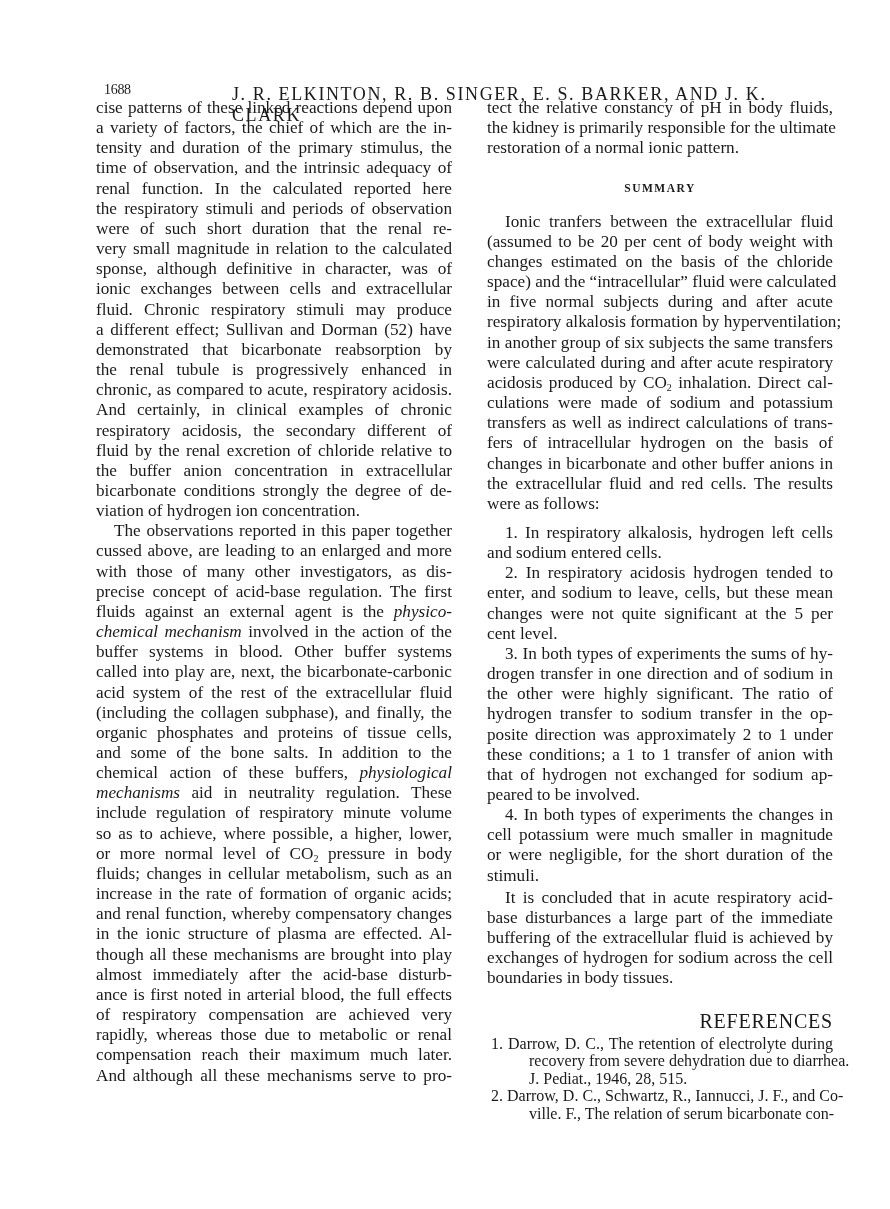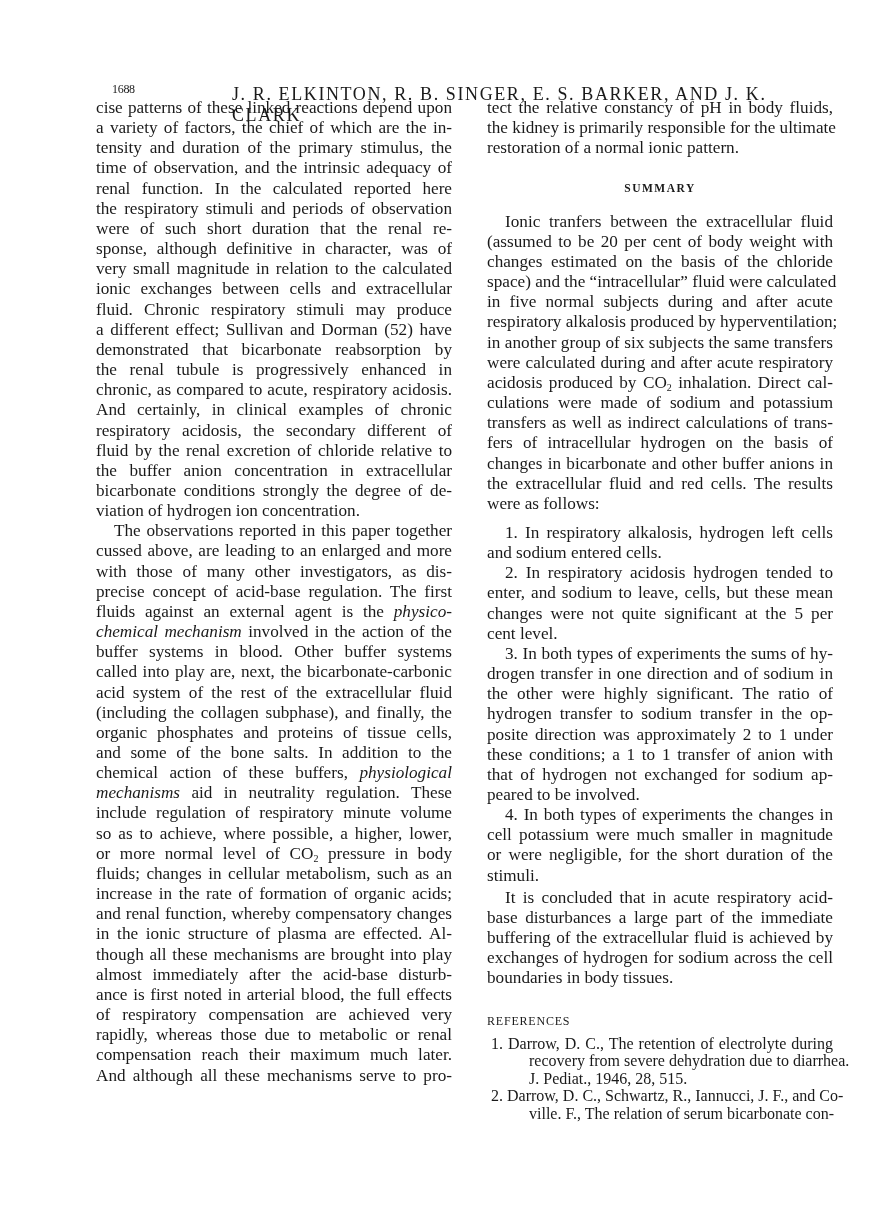--- a/index.html
+++ b/index.html
@@ -1,28 +1,28 @@
 <!DOCTYPE html>
 <html><head>
 <meta charset="utf-8">
 <style>
   html, body { margin: 0; padding: 0; background: #ffffff; }
   body { width: 890px; height: 1209px; position: relative; overflow: hidden; color: #1a1a1a;
          font-family: "Liberation Serif", "DejaVu Serif", serif; }
   .header { position: absolute; top: 82px; left: 96px; width: 740px; height: 24px; }
-  .page-num { position: absolute; left: 16px; top: 0; font-size: 12px; letter-spacing: -0.3px; }
+  .page-num { position: absolute; left: 8px; top: 0; font-size: 14px; letter-spacing: -0.3px; }
   .running-head { position: absolute; left: 136px; top: 2px; font-size: 18px; letter-spacing: 1.6px; }
   .col { position: absolute; top: 98px; font-size: 17.2px; line-height: 20.15px; text-align: justify; }
   .col-left { left: 96px; width: 356px; }
   .col-right { left: 487px; width: 346px; }
   .col p { margin: 0; text-indent: 0; }
   .col .line { display: block; text-align-last: justify; white-space: nowrap; }
   .col .line.last { text-align-last: left; }
   .heading-small { text-align: center; font-size: 11.5px; letter-spacing: 1.5px; font-weight: bold; margin: 20px 0 13px 0; }
-  .heading-refs { text-align: left; font-size: 12px; letter-spacing: 0.8px; margin: 22px 0 4px 0; }
+  .heading-refs { text-align: right; font-size: 20px; letter-spacing: 0.8px; margin: 22px 0 4px 0; }
   .list-item { margin: 0; }
   .gap { height: 9px; }
   .gap-small { height: 2px; }
   .refs { font-size: 16px; line-height: 17.5px; }
   .ref { padding-left: 40px; text-indent: -40px; margin: 0 0 0 2px; }
   .ref .line { text-align-last: justify; }
   .ref .line.last { text-align-last: left; }
   i { font-style: italic; }
   sub { font-size: 10px; vertical-align: -3px; line-height: 0; }
 </style>
@@ -36,22 +36,22 @@
 
 <div class="col col-left">
   <p>
     <span class="line">cise patterns of these linked reactions depend upon</span>
     <span class="line">a variety of factors, the chief of which are the in-</span>
     <span class="line">tensity and duration of the primary stimulus, the</span>
     <span class="line">time of observation, and the intrinsic adequacy of</span>
     <span class="line">renal function.  In the calculated reported here</span>
     <span class="line">the respiratory stimuli and periods of observation</span>
     <span class="line">were of such short duration that the renal re-</span>
+    <span class="line">very small magnitude in relation to the calculated</span>
     <span class="line">sponse, although definitive in character, was of</span>
-    <span class="line">very small magnitude in relation to the calculated</span>
     <span class="line">ionic exchanges between cells and extracellular</span>
     <span class="line">fluid.  Chronic respiratory stimuli may produce</span>
     <span class="line">a different effect; Sullivan and Dorman (52) have</span>
     <span class="line">demonstrated that bicarbonate reabsorption by</span>
     <span class="line">the renal tubule is progressively enhanced in</span>
     <span class="line">chronic, as compared to acute, respiratory acidosis.</span>
     <span class="line">And certainly, in clinical examples of chronic</span>
     <span class="line">respiratory acidosis, the secondary different of</span>
     <span class="line">fluid by the renal excretion of chloride relative to</span>
     <span class="line">the buffer anion concentration in extracellular</span>
@@ -98,21 +98,21 @@
   </p>
 
   <div class="heading-small">SUMMARY</div>
 
   <p>
     <span class="line" style="padding-left:18px">Ionic tranfers between the extracellular fluid</span>
     <span class="line">(assumed to be 20 per cent of body weight with</span>
     <span class="line">changes estimated on the basis of the chloride</span>
     <span class="line">space) and the “intracellular” fluid were calculated</span>
     <span class="line">in five normal subjects during and after acute</span>
-    <span class="line">respiratory alkalosis produced by hyperventilation;</span>
+    <span class="line">respiratory alkalosis formation by hyperventilation;</span>
     <span class="line">in another group of six subjects the same transfers</span>
     <span class="line">were calculated during and after acute respiratory</span>
     <span class="line"><span>acidosis produced by CO</span><sub>2</sub><span> inhalation.  Direct cal-</span></span>
     <span class="line">culations were made of sodium and potassium</span>
     <span class="line">transfers as well as indirect calculations of trans-</span>
     <span class="line">fers of intracellular hydrogen on the basis of</span>
     <span class="line">changes in bicarbonate and other buffer anions in</span>
     <span class="line">the extracellular fluid and red cells.  The results</span>
     <span class="line last">were as follows:</span>
   </p>

